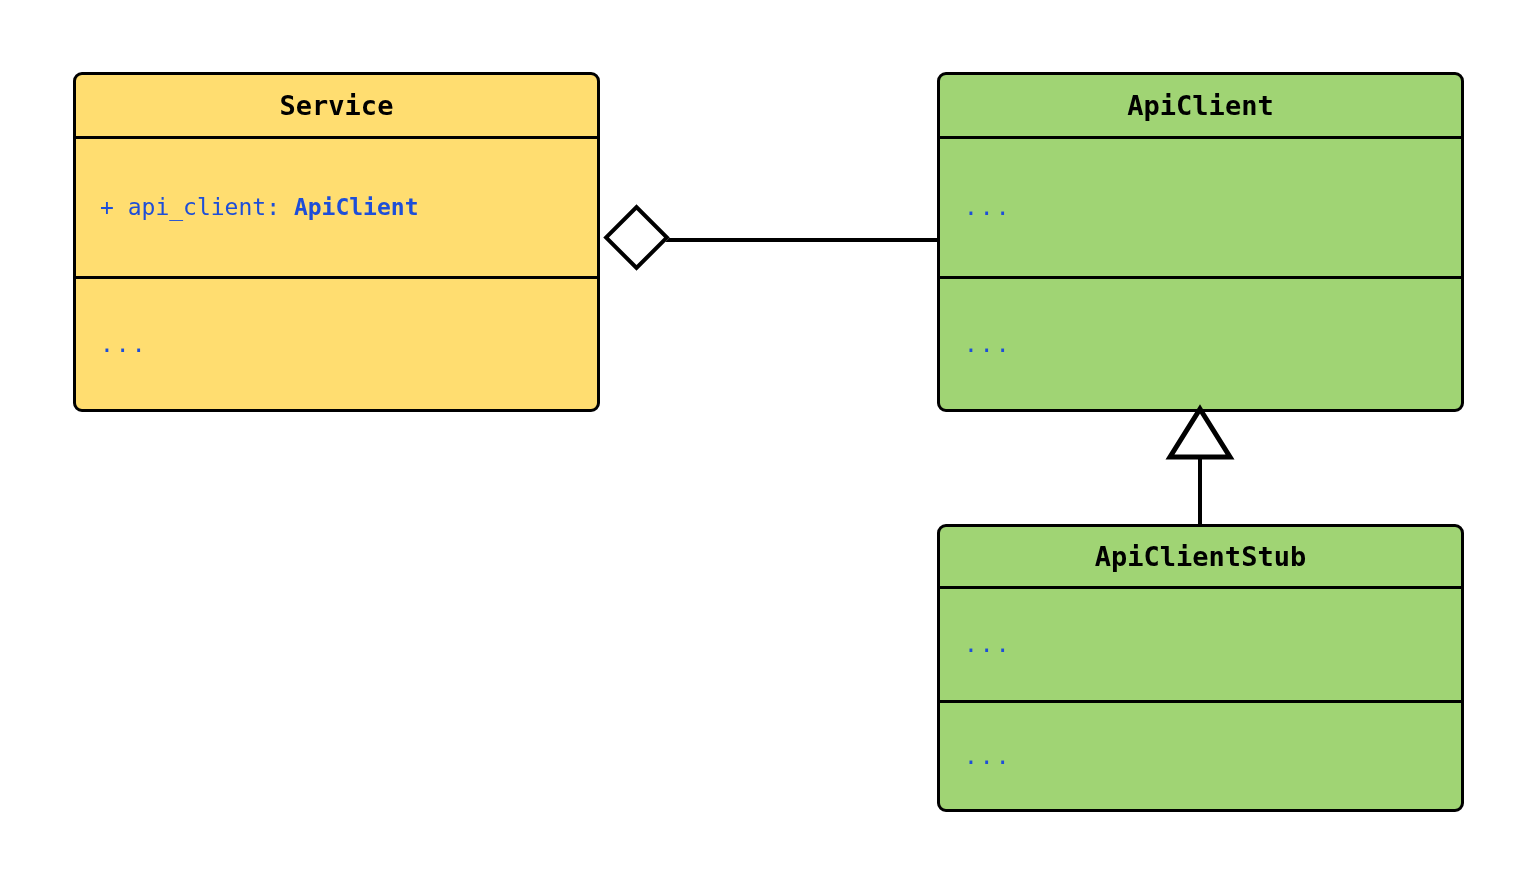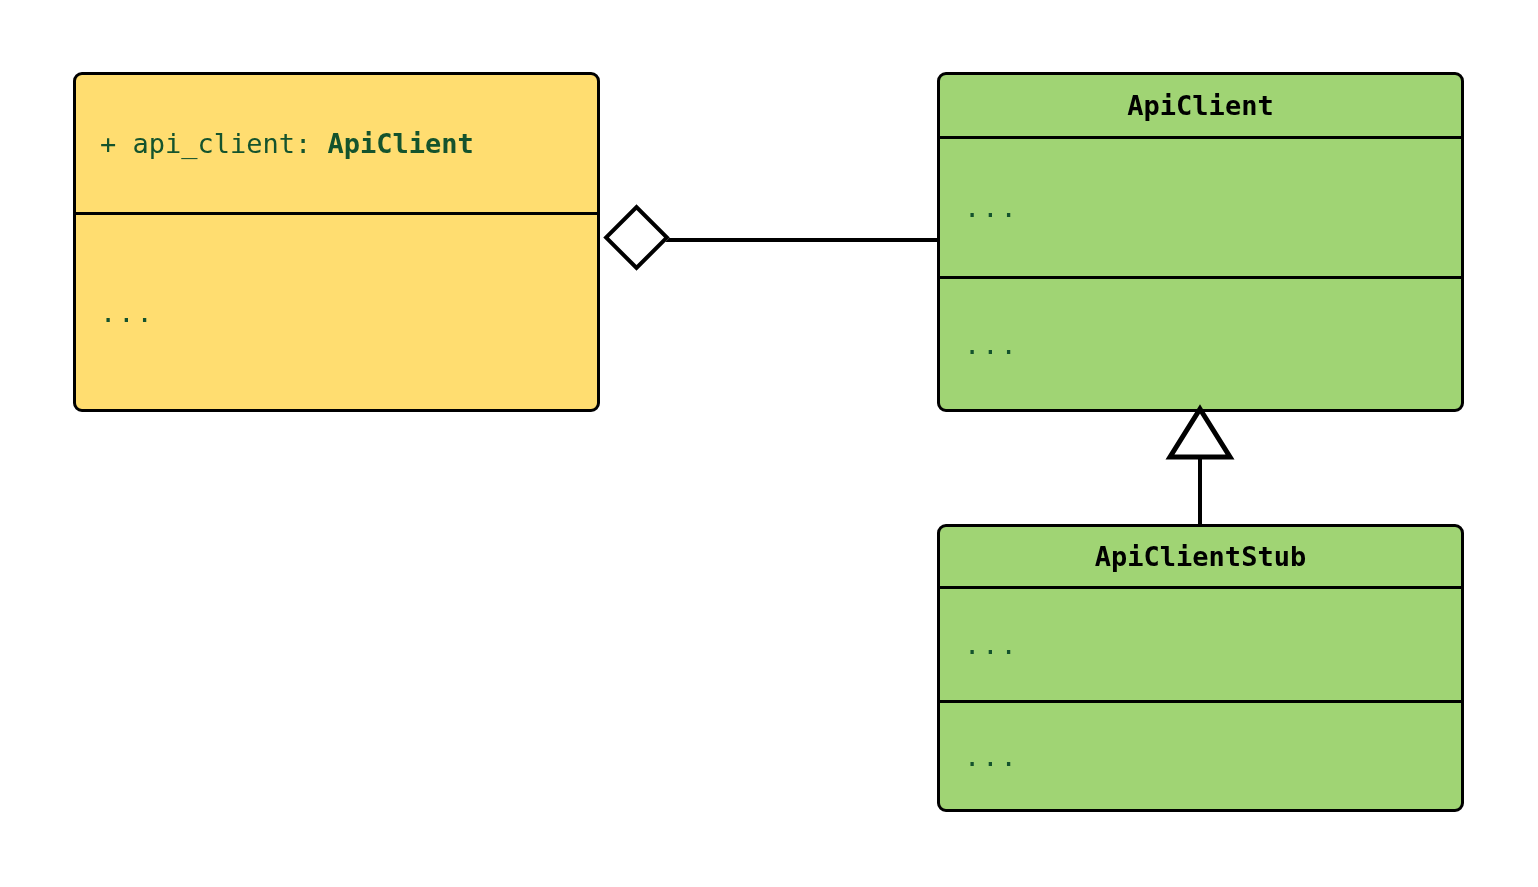--- a/index.html
+++ b/index.html
@@ -42,22 +42,22 @@
     line-height: 1;
     display: flex;
     align-items: center;
     justify-content: center;
     border-bottom: 3px solid #000000;
   }
 
   .uml-compartment {
     box-sizing: border-box;
     position: relative;
-    font-size: 27px;
-    color: #14532d;
+    font-size: 23px;
+    color: #1d4ed8;
     line-height: 1;
     display: flex;
     align-items: center;
     padding-left: 24px;
   }
   .uml-compartment.divider-top {
     border-top: 3px solid #000000;
   }
   .uml-compartment .member {
     white-space: pre;
@@ -90,20 +90,21 @@
     position: absolute;
     overflow: visible;
   }
 </style>
 </head>
 <body>
 
 <div id="canvas">
 
   <div class="uml-class fill-yellow" style="left: 73px; top: 72px; width: 527px; height: 340px; background: rgb(255, 221, 112);">
+    <div class="uml-title" style="height:64px;">Service</div>
     <div class="uml-compartment" style="height:137px;">
       <span class="member"><span>+ api_client: </span><b>ApiClient</b></span>
     </div>
     <div class="uml-compartment divider-top" style="flex:1;">
       <span class="ellipsis">...</span>
     </div>
   </div>
 
   <div class="uml-class fill-green" style="left: 937px; top: 72px; width: 527px; height: 340px; background: rgb(160, 212, 116);">
     <div class="uml-title" style="height:64px;">ApiClient</div>

